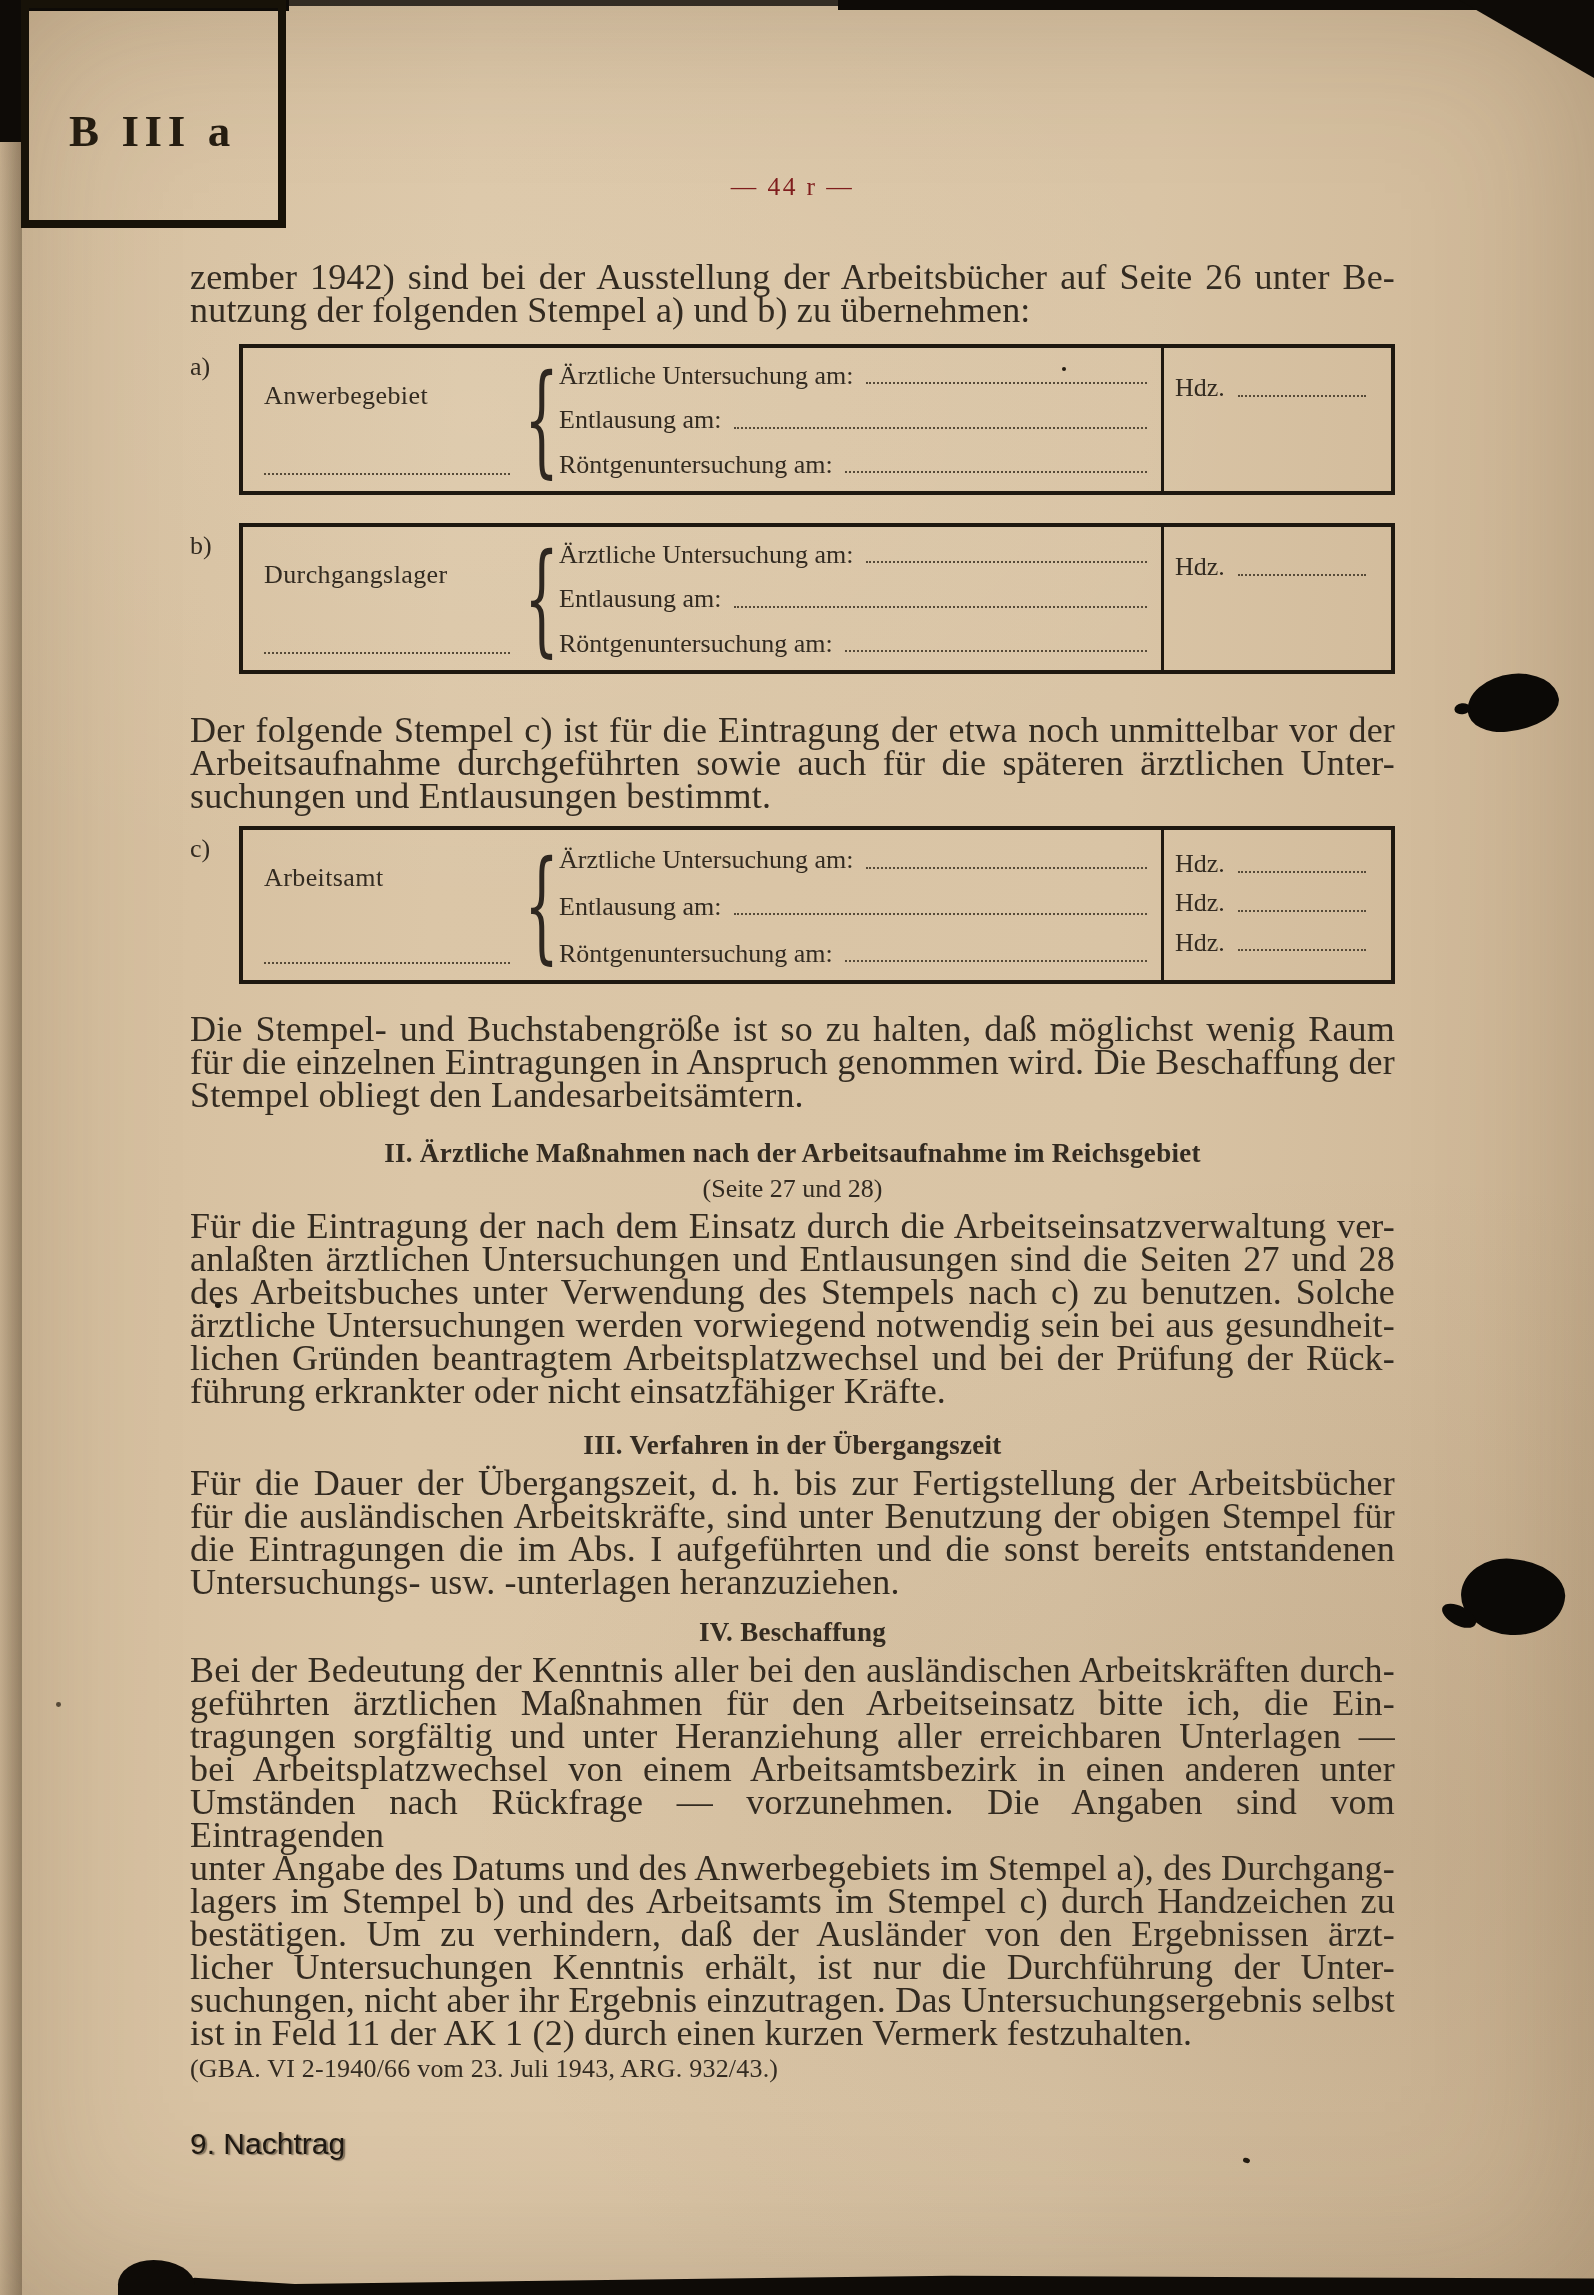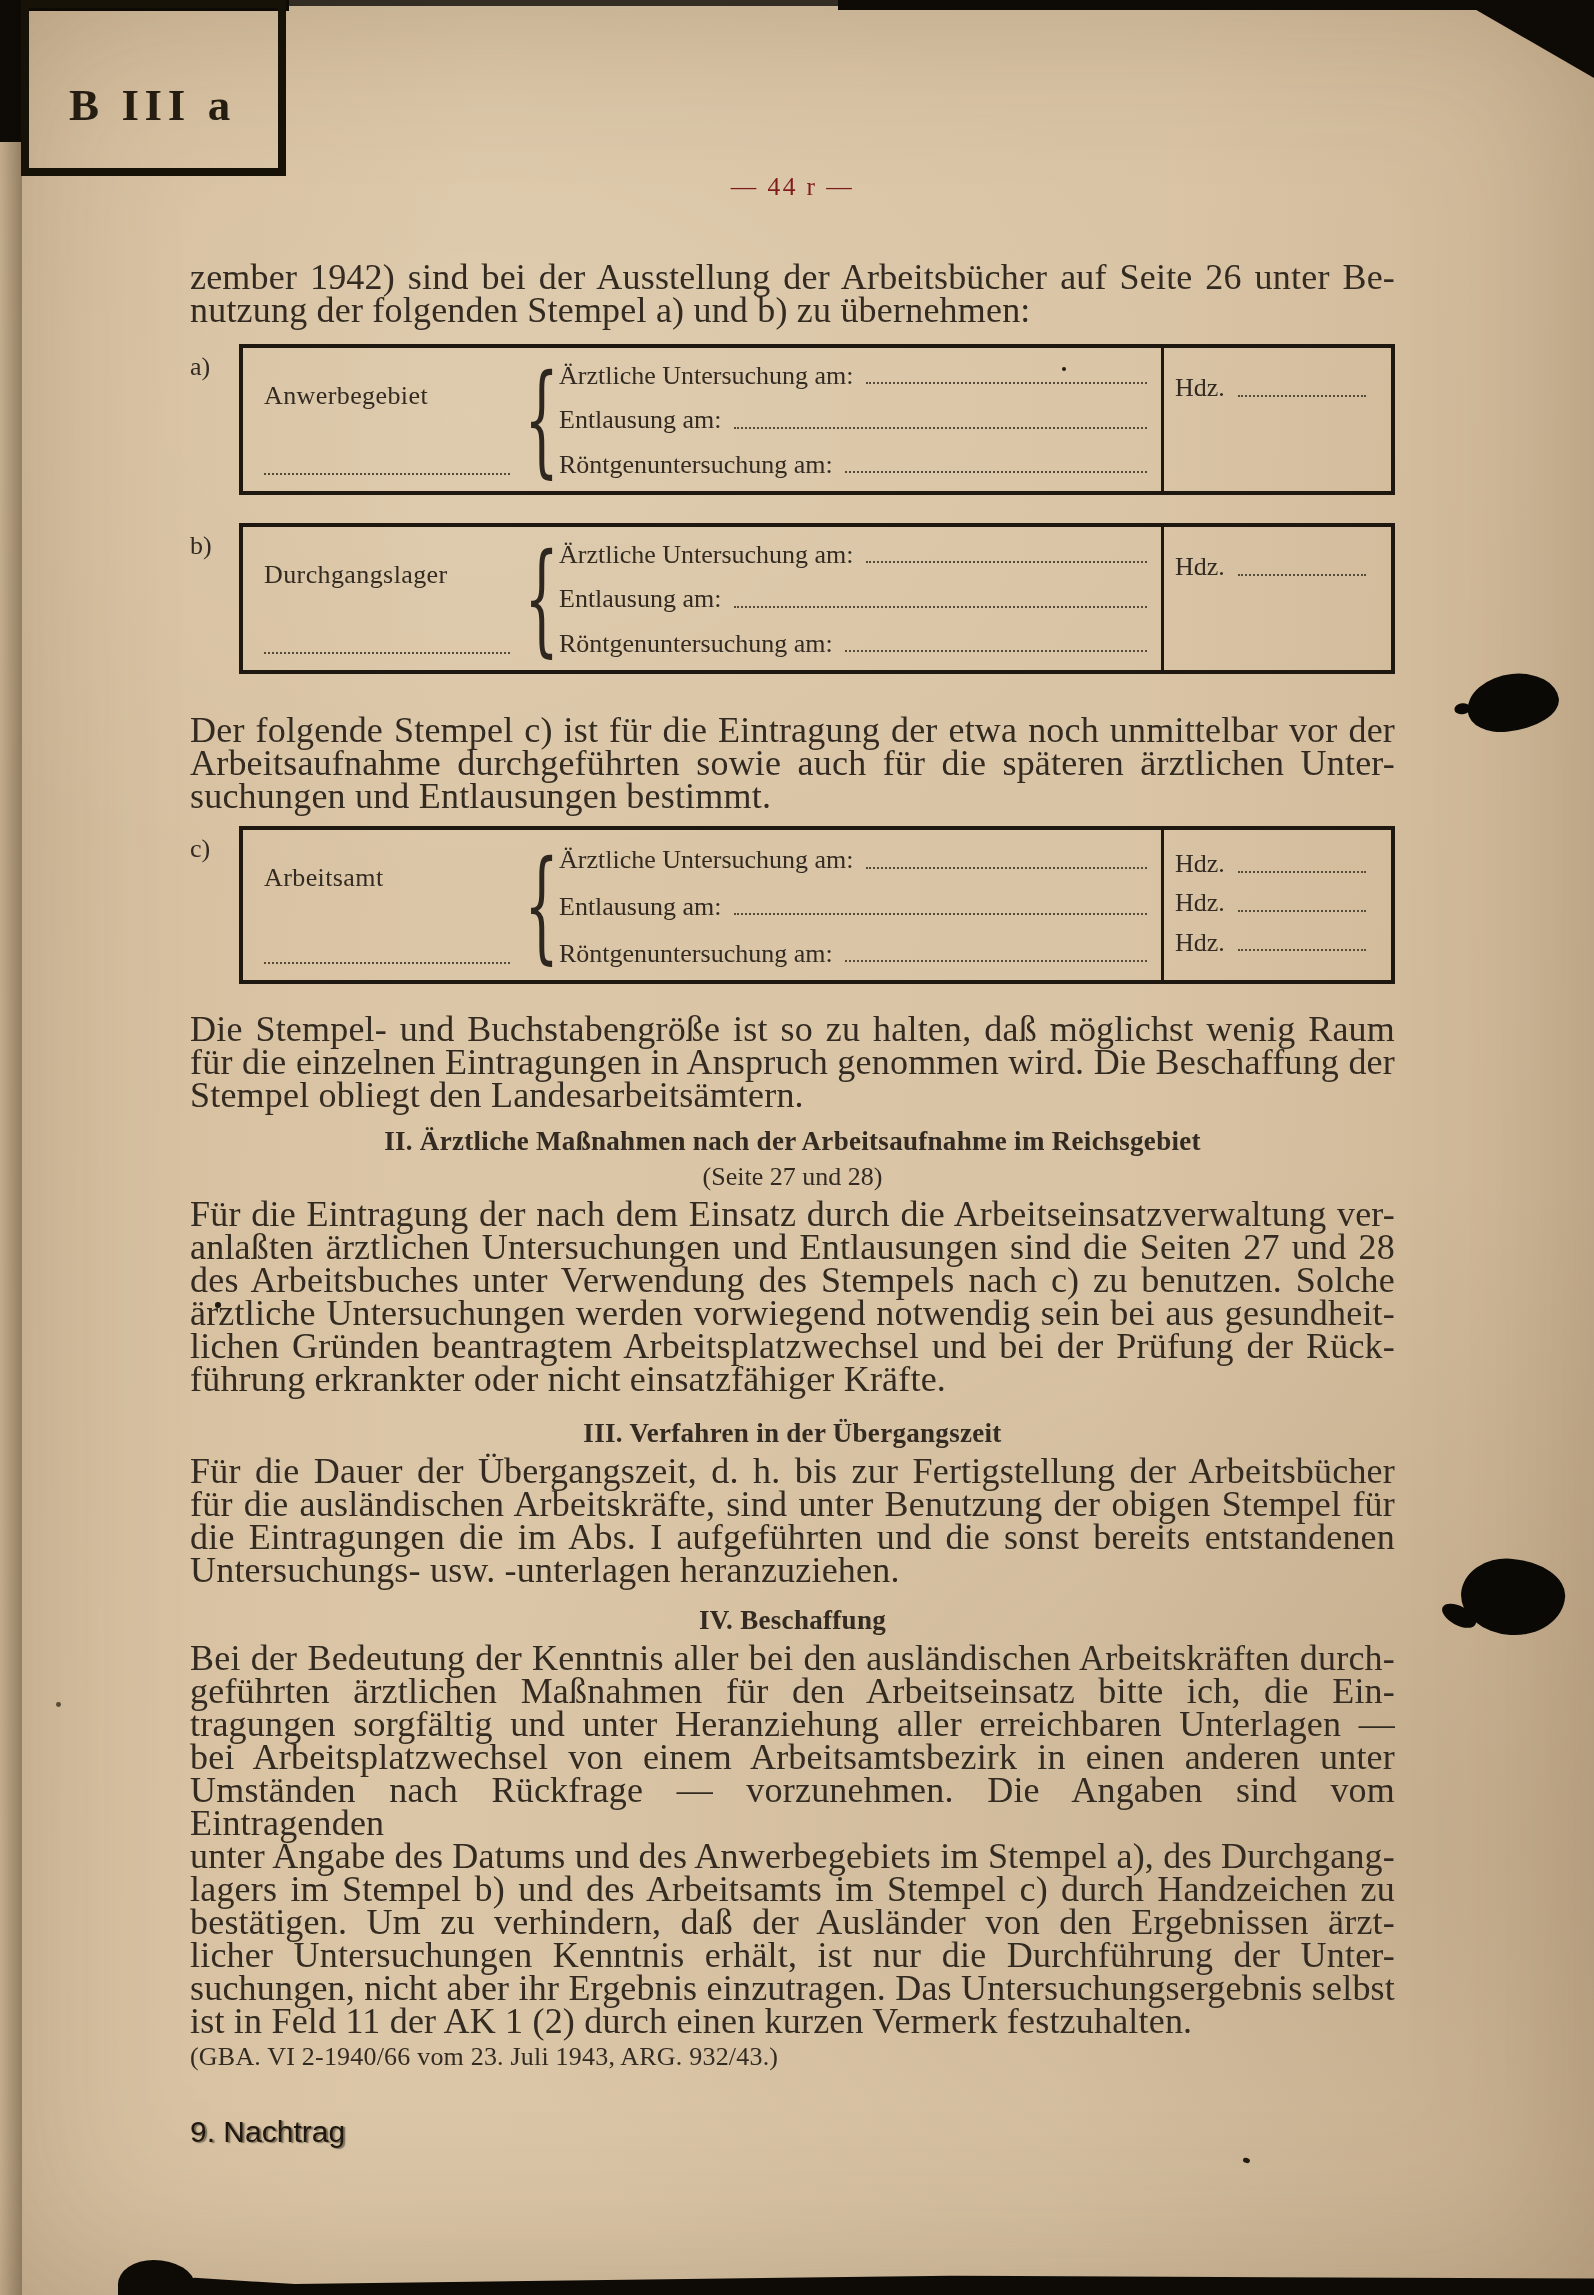--- a/index.html
+++ b/index.html
@@ -31,21 +31,21 @@
   .blot-b { left:1461px; top:1559px; width:104px; height:76px; border-radius:45% 55% 50% 50% / 50% 45% 55% 50%; transform:rotate(4deg); background:#0b0906; }
   .blot-b::after { content:""; position:absolute; left:-19px; bottom:6.4px; width:37px; height:19px; background:#0b0906; border-radius:50%; transform:rotate(24deg); }
   .speck { position:absolute; background:#231b10; border-radius:50%; }
   .speck-1 { left:215px; top:1302px; width:5.6px; height:5.6px; }
   .speck-2 { left:1243px; top:2158px; width:7.2px; height:4.8px; transform:rotate(20deg); }
   .speck-3 { left:56px; top:1702px; width:4.8px; height:4.8px; opacity:.7; }
   .speck-4 { left:1062px; top:367px; width:4px; height:4px; }
 
   
   .classification-box {
-    position:absolute; left:21px; top:0; width:265px; height:176px;
+    position:absolute; left:21px; top:0; width:265px; height:228px;
     border:8.8px solid #171208; display:flex; align-items:center;
     padding-left:40px; padding-top:33px;
   }
   .classification-box span { font-size:45px; font-weight:bold; letter-spacing:5.6px; color:#251d11; }
   .page-number {
     position:absolute; left:190px; top:172px; width:1205px;
     text-align:center; font-size:25.5px; letter-spacing:2.4px; color:#7f1d1d;
   }
 
   
@@ -70,21 +70,21 @@
   .rows-cell { flex:1; display:flex; flex-direction:column; justify-content:space-around; padding:4.8px 0; }
   .stamp-row { display:flex; align-items:flex-end; height:46px; font-size:26px; }
   .stamp-row .rlabel { padding-bottom:6.4px; white-space:nowrap; }
   .stamp-row .leader { flex:1; margin:0 14.3px 12.8px 12.8px; border-bottom:2.4px dotted #564a38; }
   .hdz-cell { width:230px; border-left:3.2px solid #1e1810; display:flex; flex-direction:column; padding:16px 11px; }
   .hdz-cell.multi { justify-content:space-around; }
 
   
   .p-cintro { margin-top:40px; }
   .p-note   { margin-top:29px; }
-  .section-heading { margin-top:12px; text-align:center; font-weight:bold; font-size:27px; line-height:35px; letter-spacing:0.3px; }
+  .section-heading { margin-top:24px; text-align:center; font-weight:bold; font-size:27px; line-height:35px; letter-spacing:0.3px; }
   .section-heading.h3 { margin-top:20px; }
   .section-heading.h4 { margin-top:16px; }
   .section-sub { text-align:center; font-size:26px; line-height:35px; }
   .section-para { margin-top:4px; }
   .citation { font-size:26px; line-height:37px; letter-spacing:0.2px; }
   .footer-note {
     margin-top:40px; font-family:"Liberation Sans","DejaVu Sans",sans-serif;
     font-weight:normal; font-size:30px; color:#1e1811;
     text-shadow:2px 1.2px 1.2px rgba(45,35,22,.55);
   }

